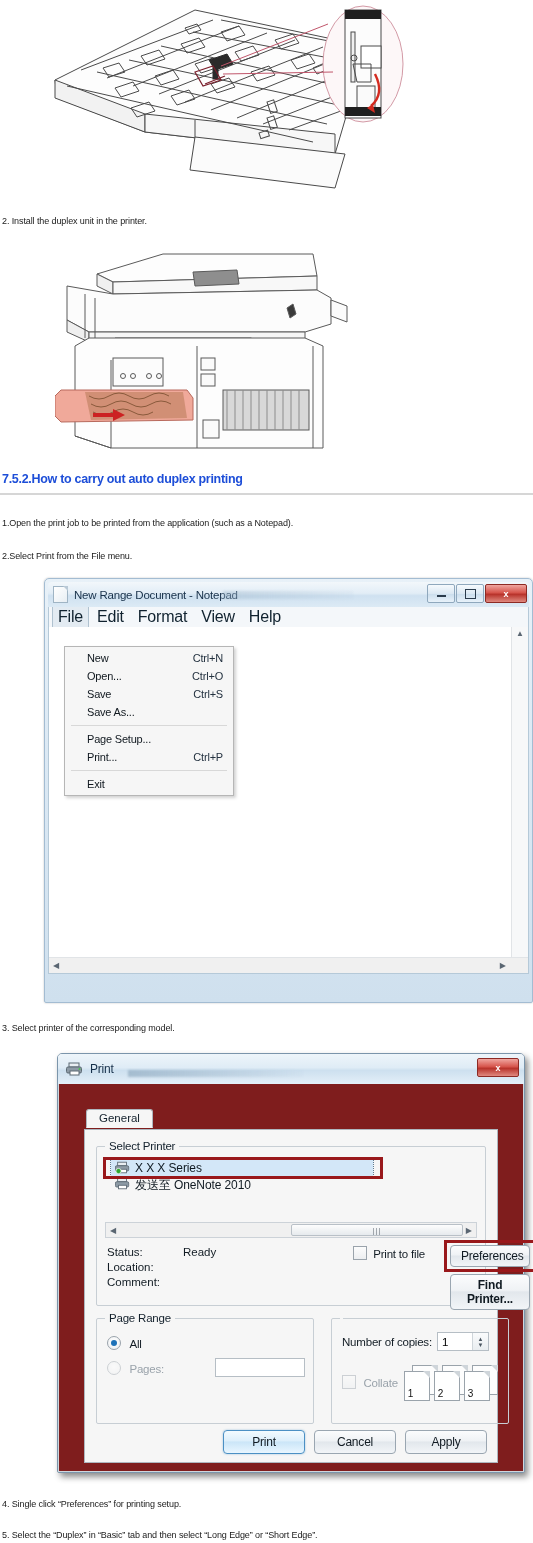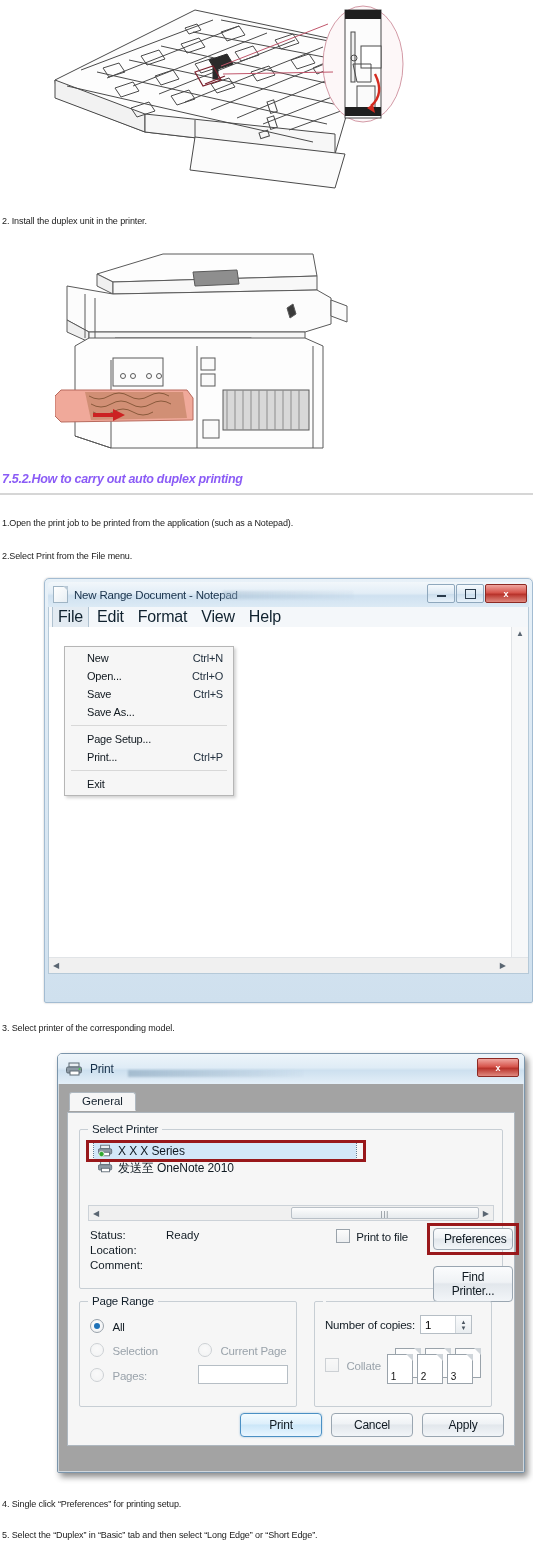--- a/index.html
+++ b/index.html
@@ -24,23 +24,22 @@
     color: #1a1a1a;
     white-space: nowrap;
     letter-spacing: -0.1px;
   }
   .sec-heading {
     position: absolute;
     left: 2px;
     font-size: 12.5px;
     font-weight: bold;
     letter-spacing: -0.3px;
-    color: #8b5cf6;
+    color: #1d4ed8;
     white-space: nowrap;
-    font-style: italic;
   }
   .sec-rule {
     position: absolute;
     left: 0;
     width: 533px;
     height: 2px;
     background: #d6d6d6;
   }
 
   
@@ -233,25 +232,25 @@
   }
   .pr-ghost {
     position: absolute; left: 70px; top: 16px;
     width: 175px; height: 7px;
     background: linear-gradient(to right, rgba(120,150,175,.5), rgba(190,210,228,.1));
     filter: blur(1.2px);
   }
   .pr-body {
     position: relative;
     height: 388px;
-    background: #a3a3a3;
+    background: #7f1d1d;
     border: 1px solid #cfd6dc;
     border-top: none;
     box-sizing: border-box;
-    padding: 8px;
+    padding: 25px;
   }
   .tabstrip {
     position: relative;
     height: 20px;
     border-bottom: 1px solid #aeb7bf;
   }
   .tab {
     position: absolute;
     left: 2px; top: 0;
     padding: 2px 12px 3px 12px;
@@ -712,42 +711,32 @@
           <span class="sg-label" style="top:30px;">Comment:</span>
           <span class="sg-value" style="top:30px;"></span>
 
           <span style="position:absolute; left:248px; top:1px;">
             <span class="chk"></span>
             <span class="lbl" style="margin-left:3px;">Print to file</span>
           </span>
 
           <div class="redbox" style="left:339px; top:-5px; width:92px; height:32px;"></div>
           <button class="btn" style="position:absolute; left:345px; top:0; width:80px;">Preferences</button>
-          <button class="btn" style="position:absolute; left:345px; top:38px; width:80px;">Find Printer...</button>
+          <button class="btn" style="position:absolute; left:345px; top:29px; width:80px;font-weight:bold;">Find Printer...</button>
         </div>
       </fieldset>
 
       <fieldset class="group" style="position:absolute; left:11px; top:182px; width:218px; height:112px; box-sizing:border-box;">
         <legend>Page Range</legend>
 
         <div style="margin:4px 0 6px 2px;">
           <span class="radio on"></span>
           <span class="lbl" style="margin-left:4px;">All</span>
         </div>
 
-        <div style="display:flex; align-items:center; margin:0 0 6px 2px;">
-          <span style="width:108px;">
-            <span class="radio dim"></span>
-            <span class="lbl dim" style="margin-left:4px;">Selection</span>
-          </span>
-          <span>
-            <span class="radio dim"></span>
-            <span class="lbl dim" style="margin-left:4px;">Current Page</span>
-          </span>
-        </div>
 
         <div style="display:flex; align-items:center; margin-left:2px;">
           <span style="width:108px;">
             <span class="radio dim"></span>
             <span class="lbl dim" style="margin-left:4px;">Pages:</span>
           </span>
           <span class="txtbox" style="width:88px; display:inline-block;"></span>
         </div>
       </fieldset>
 

